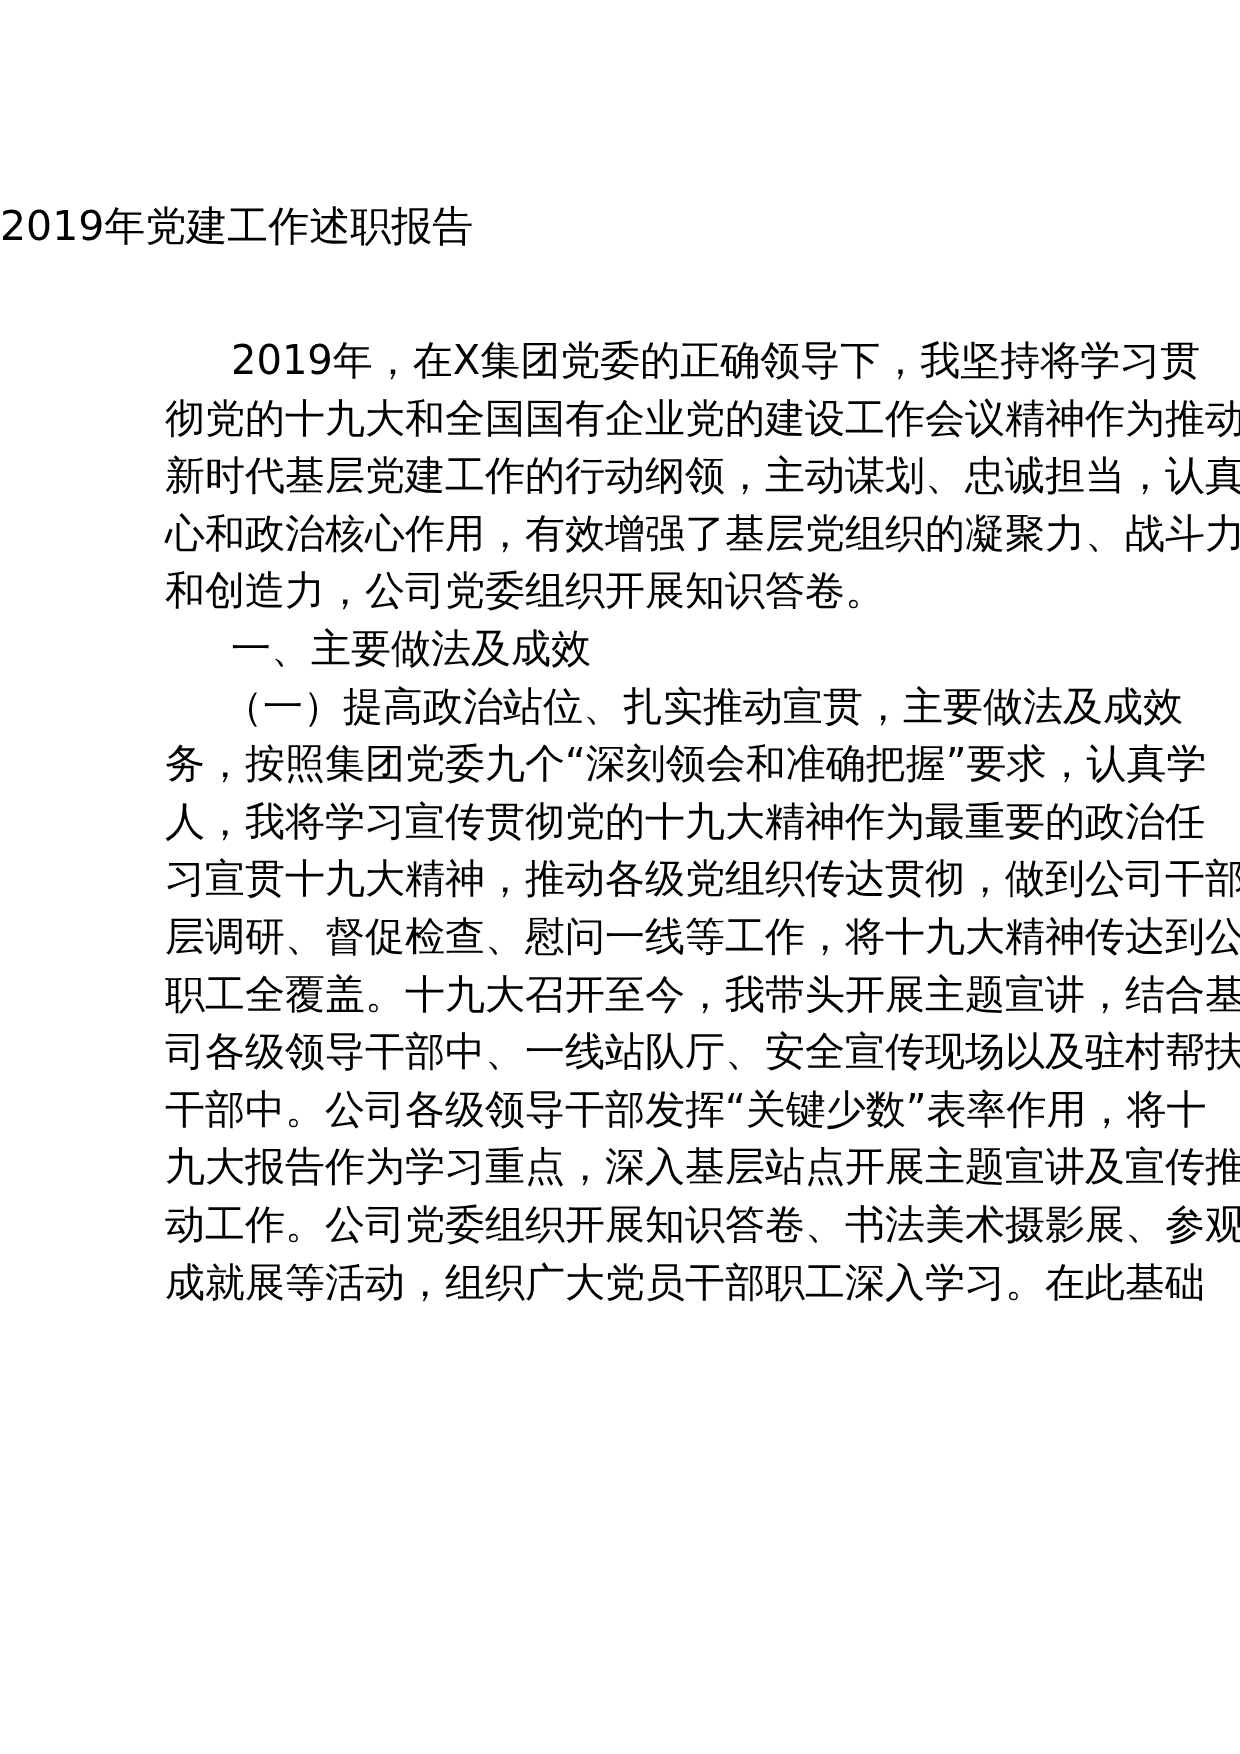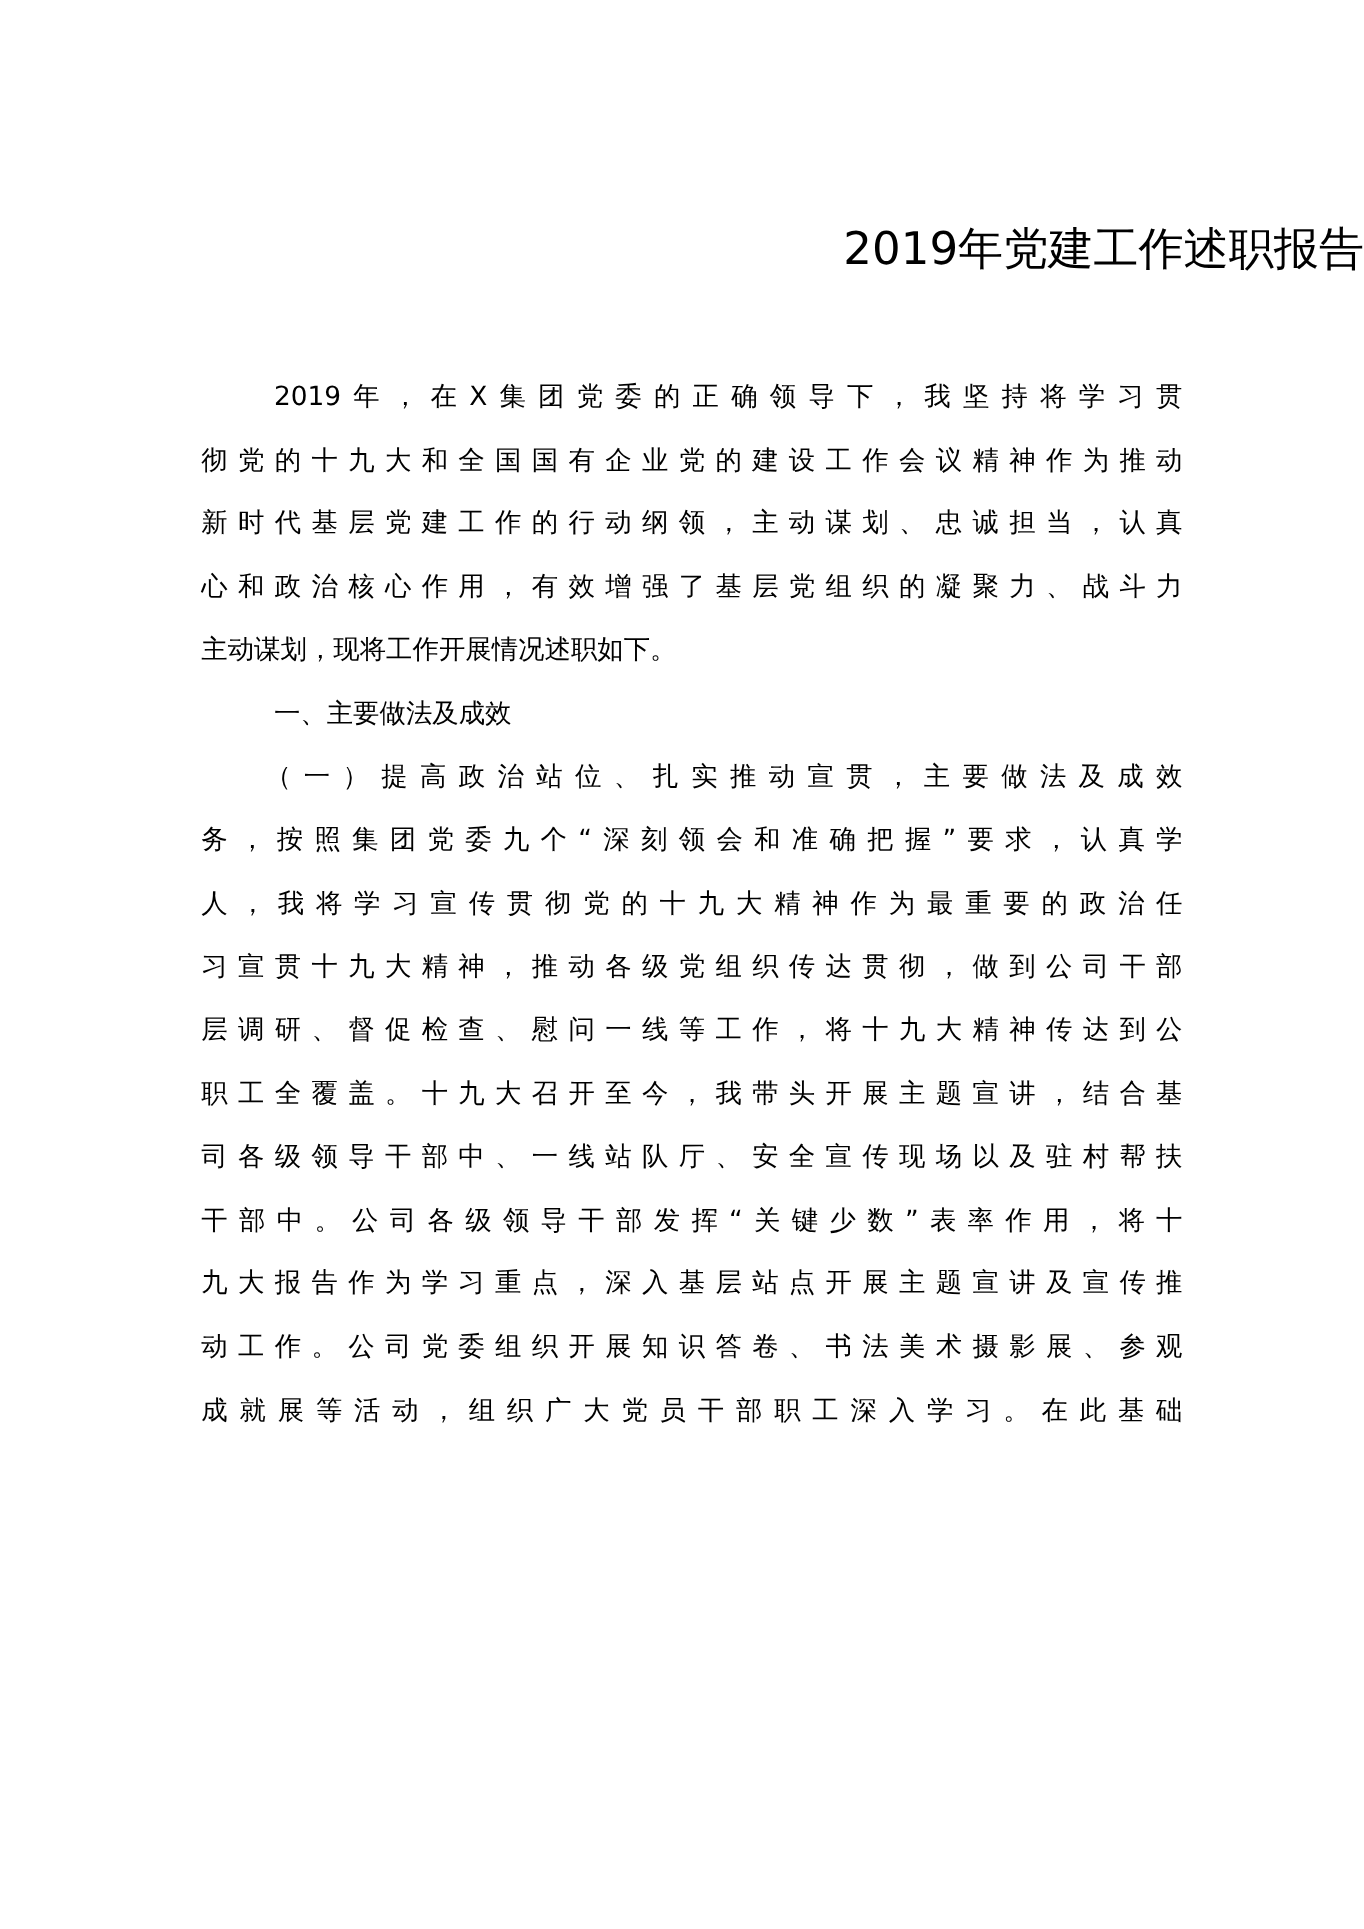--- a/index.html
+++ b/index.html
@@ -20,42 +20,41 @@
     left: 0; top: 0;
     width: 1240px;
     height: 1754px;
     background: #ffffff;
   }
   .title {
     position: absolute;
     top: 196px;
     left: 0;
     width: 1240px;
-    text-align: right;
+    text-align: left;
     font-size: 41px;
     line-height: 60px;
     font-weight: normal;
     margin: 0;
     letter-spacing: 0px;
   }
   .body {
     position: absolute;
     left: 165px;
     top: 332px;
     width: 910px;
   }
   .line {
     height: 57.6px;
-    font-size: 24px;
+    font-size: 40px;
     line-height: 57.6px;
     white-space: nowrap;
     text-align: justify;
     text-align-last: justify;
     overflow: visible;
-    margin-left: 18px;
   }
   .line.last {
     text-align-last: left;
   }
   .line.indent {
     padding-left: 66px;
   }
   .line.indent.paren {
     padding-left: 58px;
   }
@@ -67,21 +66,21 @@
 
   <h1 class="title">2019年党建工作述职报告</h1>
 
   <div class="body">
 
     <div>
       <div class="line indent">2019年，在X集团党委的正确领导下，我坚持将学习贯</div>
       <div class="line">彻党的十九大和全国国有企业党的建设工作会议精神作为推动</div>
       <div class="line">新时代基层党建工作的行动纲领，主动谋划、忠诚担当，认真</div>
       <div class="line">心和政治核心作用，有效增强了基层党组织的凝聚力、战斗力</div>
-      <div class="line last">主动谋划，现将工作开展情况述职如下。</div>
+      <div class="line last">和创造力，公司党委组织开展知识答卷。</div>
     </div>
 
     <div>
       <div class="line indent last">一、主要做法及成效</div>
     </div>
 
     <div>
       <div class="line indent paren">（一）提高政治站位、扎实推动宣贯，主要做法及成效</div>
       <div class="line">务，按照集团党委九个“深刻领会和准确把握”要求，认真学</div>
       <div class="line">人，我将学习宣传贯彻党的十九大精神作为最重要的政治任</div>

